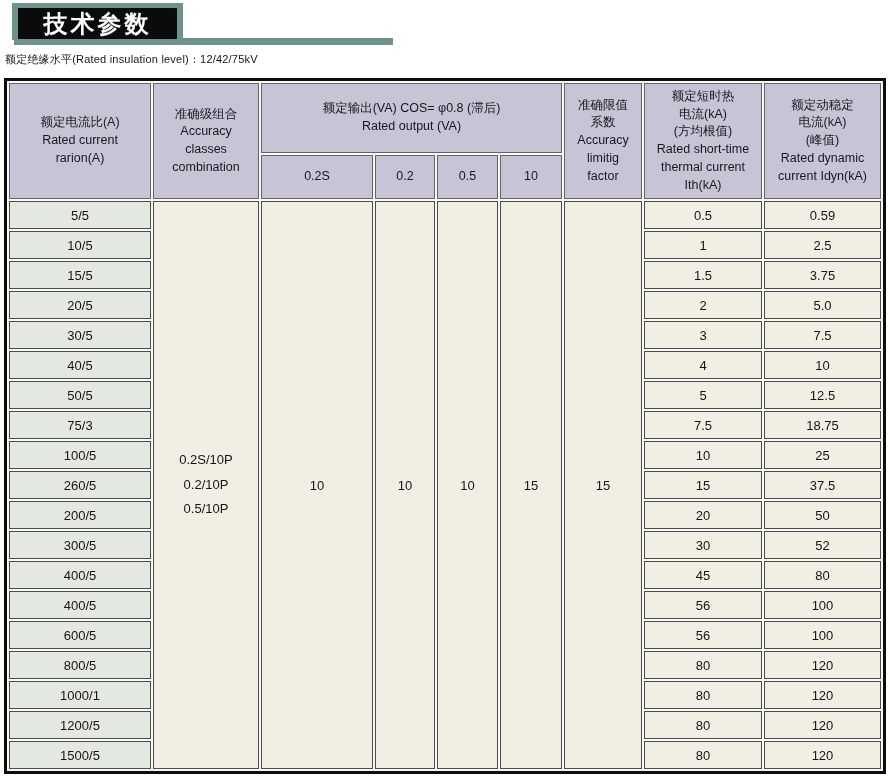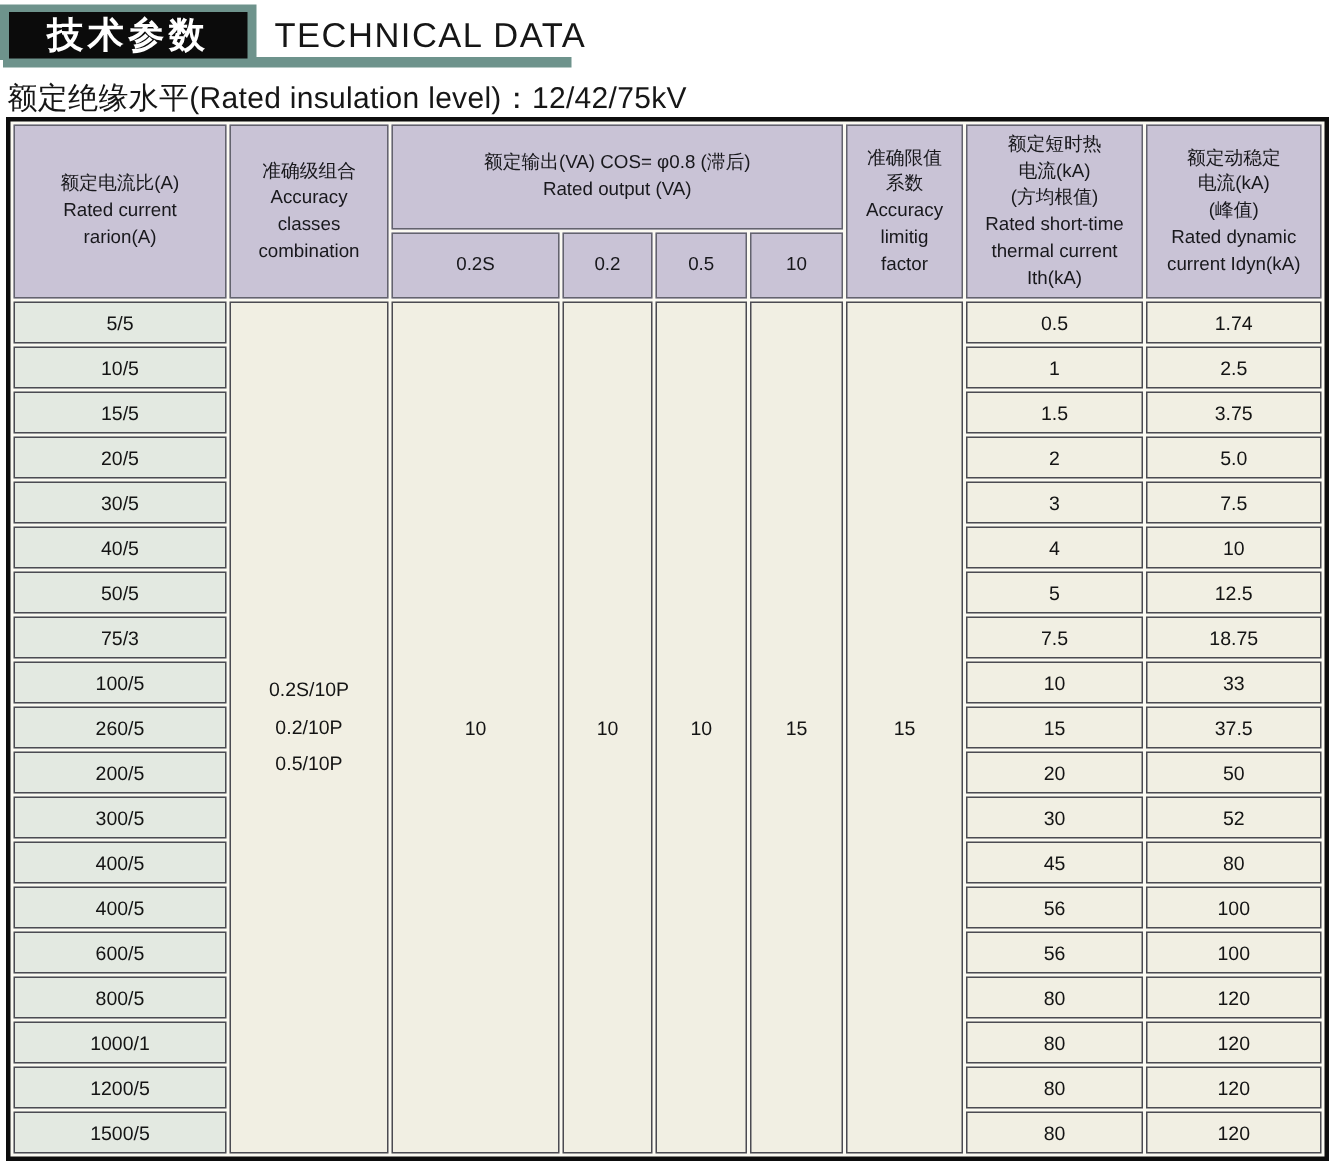--- a/index.html
+++ b/index.html
@@ -2,37 +2,37 @@
 <html><head>
 <meta charset="utf-8">
 <style>
   html,body{margin:0;padding:0;background:#fff;}
   body{
     width:890px;height:778px;position:relative;
     font-family:"Liberation Sans","DejaVu Sans",sans-serif;
     color:#1c1c1c;-webkit-font-smoothing:antialiased;
   }
   
-  .hdr{position:absolute;left:0;top:0;width:834px;height:52px;}
+  .hdr{position:absolute;left:12px;top:0;width:834px;height:52px;}
   .hdr .accent-box{position:absolute;left:0;top:3px;width:171px;height:37px;}
   .hdr .underline{position:absolute;left:2px;top:38px;width:379px;height:7px;}
   .hdr .title-box{
     position:absolute;left:6px;top:8px;width:159px;height:31px;
     background:#0b0b0b;display:flex;align-items:center;justify-content:center;
   }
   .hdr .title-zh{
     color:#fff;font-size:24px;font-weight:bold;letter-spacing:3px;line-height:1;
   }
   .hdr .title-en{
     position:absolute;left:177px;top:9px;height:29px;display:flex;align-items:center;
     font-size:23px;letter-spacing:1px;color:#161616;background:#fff;padding:0 6px;
   }
   .subtitle{
     position:absolute;left:5px;top:52px;width:880px;
-    font-size:20px;color:#161616;letter-spacing:0.2px;
+    font-size:11px;color:#161616;letter-spacing:0.2px;
   }
   
   table.spec{
     position:absolute;left:4px;top:78px;
     width:882px;table-layout:fixed;
     border-collapse:separate;border-spacing:2px;
     border:3px solid #0d0d0d;
     background:#fbfaf2;
   }
   th,td{
@@ -55,21 +55,20 @@
 </style>
 </head>
 <body>
 
 <div class="hdr">
   <div class="accent-box" style="background:#6e938c"></div>
   <div class="underline" style="background:#6e938c"></div>
   <div class="title-box">
     <span class="title-zh">技术参数</span>
   </div>
-  <div class="title-en">TECHNICAL DATA</div>
 </div>
 
 <div class="subtitle">额定绝缘水平(Rated insulation level)：12/42/75kV</div>
 
 <table class="spec">
   <colgroup>
     <col style="width:142px">
       <col style="width:106px">
       <col style="width:112px">
     <col style="width:60px">
@@ -119,21 +118,21 @@
     <td class="rowlabel">5/5</td>
     <td class="val" rowspan="19"><span class="combo-block">0.2S/10P
 0.2/10P
 0.5/10P</span></td>
     <td class="val" rowspan="19">10</td>
     <td class="val" rowspan="19">10</td>
     <td class="val" rowspan="19">10</td>
     <td class="val" rowspan="19">15</td>
     <td class="val" rowspan="19">15</td>
     <td class="val">0.5</td>
-    <td class="val">1.74</td>
+    <td class="val">0.59</td>
   </tr>
   <tr class="body-row">
     <td class="rowlabel">10/5</td>
     <td class="val">1</td>
     <td class="val">2.5</td>
   </tr>
   <tr class="body-row">
     <td class="rowlabel">15/5</td>
     <td class="val">1.5</td>
     <td class="val">3.75</td>
@@ -159,21 +158,21 @@
     <td class="val">12.5</td>
   </tr>
   <tr class="body-row">
     <td class="rowlabel">75/3</td>
     <td class="val">7.5</td>
     <td class="val">18.75</td>
   </tr>
   <tr class="body-row">
     <td class="rowlabel">100/5</td>
     <td class="val">10</td>
-    <td class="val">33</td>
+    <td class="val">25</td>
   </tr>
   <tr class="body-row">
     <td class="rowlabel">260/5</td>
     <td class="val">15</td>
     <td class="val">37.5</td>
   </tr>
   <tr class="body-row">
     <td class="rowlabel">200/5</td>
     <td class="val">20</td>
     <td class="val">50</td>

